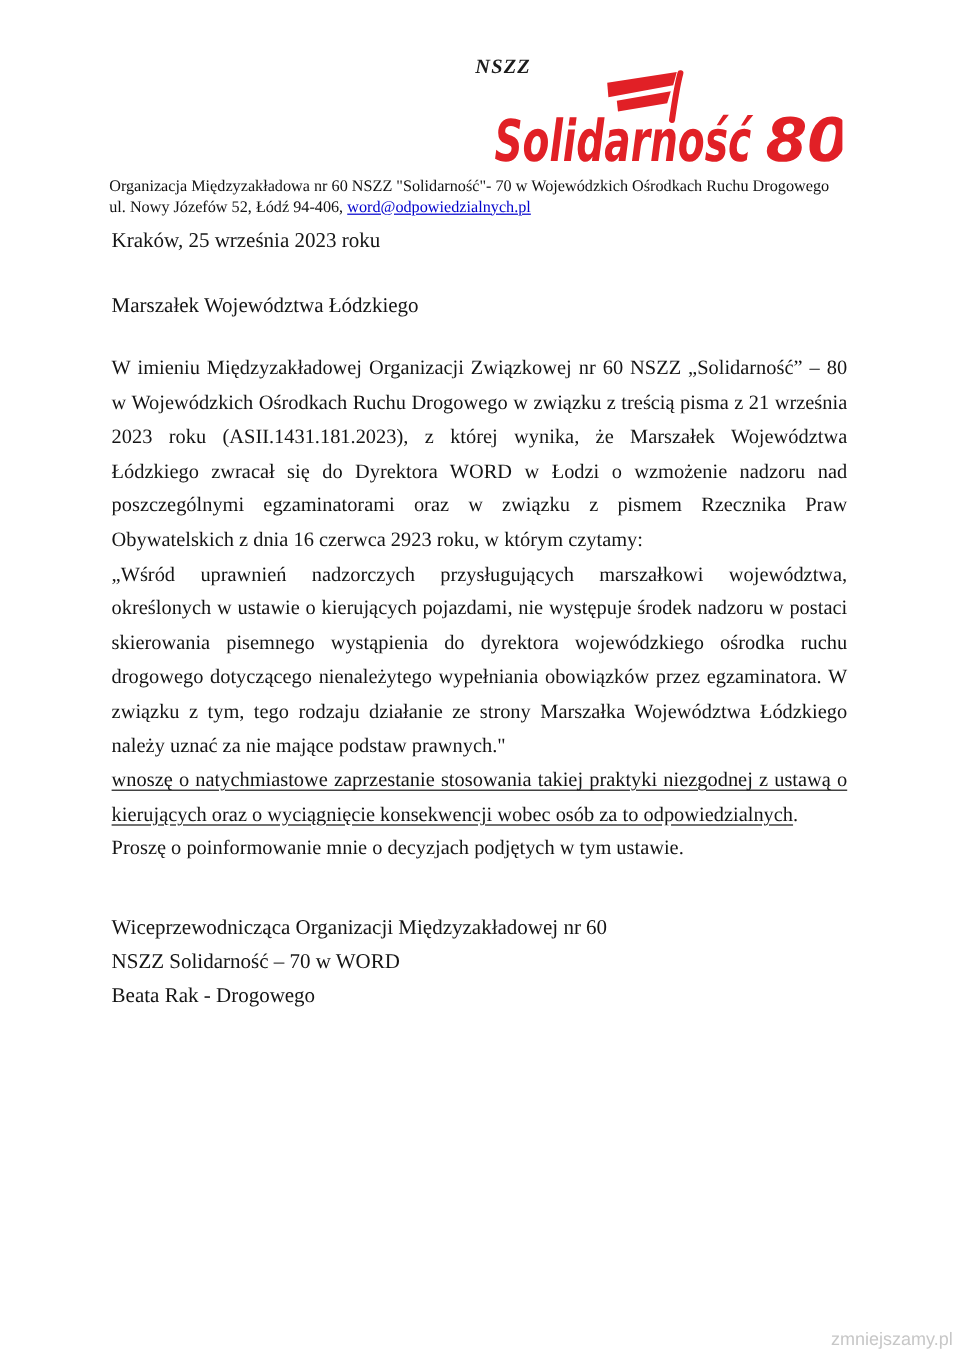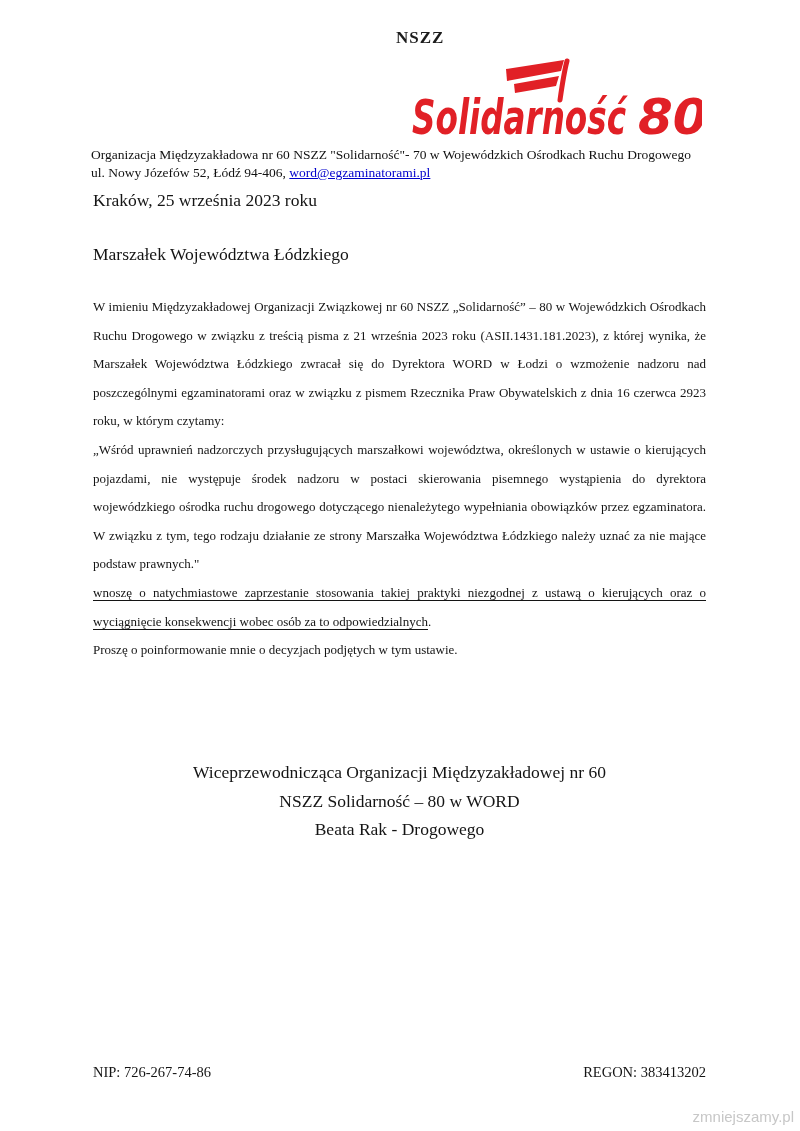--- a/index.html
+++ b/index.html
@@ -10,23 +10,24 @@
     background: #ffffff;
     font-family: "Liberation Serif", "DejaVu Serif", serif;
     color: #141414;
     overflow: hidden;
   }
 
   
   .logo-nszz {
     position: absolute;
     left: 396px;
-    top: 28px;
+    top: 46px;
     font-size: 17px;
     font-weight: bold;
+    font-style: italic;
     color: #1c1c1c;
     letter-spacing: 1px;
   }
   .logo-svg { position: absolute; left: 410px; top: 54px; }
 
   
   .header-block {
     position: absolute;
     left: 91px;
     top: 146px;
@@ -51,34 +52,34 @@
     width: 612px;
     font-size: 17.5px;
   }
 
   
   .body-block {
     position: absolute;
     left: 93px;
     top: 293px;
     width: 613px;
-    font-size: 13px;
+    font-size: 17px;
     line-height: 28.6px;
     text-align: justify;
   }
   .body-block p { margin: 0; }
   .demand u { text-underline-offset: 3px; }
 
   
   .signature {
     position: absolute;
     left: 93px;
     top: 758px;
     width: 613px;
-    text-align: center;
+    text-align: left;
     font-size: 17.5px;
     line-height: 28.6px;
   }
 
   
   .footer-row {
     position: absolute;
     left: 93px;
     top: 1064px;
     width: 613px;
@@ -109,40 +110,36 @@
       <path d="M96 15 L154 6 L151 17 L97 27 Z" fill="#e12026"></path>
       <path d="M104 30 L149 22 L146 32 L105 39 Z" fill="#e12026"></path>
     </g>
     <text x="2" y="80" font-size="48" font-weight="bold" font-style="italic" font-family="DejaVu Sans, sans-serif" fill="#e12026" textLength="214" lengthAdjust="spacingAndGlyphs">Solidarność</text>
     <text x="228" y="80" font-size="50" font-weight="bold" font-style="italic" font-family="DejaVu Sans, sans-serif" fill="#e12026">80</text>
   </svg>
 
   <div class="header-block">
     <div>Organizacja Międzyzakładowa nr 60 NSZZ "Solidarność"- 70 w Wojewódzkich Ośrodkach Ruchu Drogowego</div>
     <div>
-      <span>ul. Nowy Józefów 52, Łódź 94-406, </span><span class="email-link">word@egzaminatorami.pl</span>
+      <span>ul. Nowy Józefów 52, Łódź 94-406, </span><span class="email-link">word@odpowiedzialnych.pl</span>
     </div>
   </div>
 
   <div class="dateline">Kraków, 25 września 2023 roku</div>
   <div class="addressee">Marszałek Województwa Łódzkiego</div>
 
   <div class="body-block">
     <p>W imieniu Międzyzakładowej Organizacji Związkowej nr 60 NSZZ „Solidarność” – 80 w Wojewódzkich Ośrodkach Ruchu Drogowego w związku z treścią pisma z 21 września 2023 roku (ASII.1431.181.2023), z której wynika, że Marszałek Województwa Łódzkiego zwracał się do Dyrektora WORD w Łodzi o wzmożenie nadzoru nad poszczególnymi egzaminatorami oraz w związku z pismem Rzecznika Praw Obywatelskich z dnia 16 czerwca 2923 roku, w którym czytamy:</p>
     <p>„Wśród uprawnień nadzorczych przysługujących marszałkowi województwa, określonych w ustawie o kierujących pojazdami, nie występuje środek nadzoru w postaci skierowania pisemnego wystąpienia do dyrektora wojewódzkiego ośrodka ruchu drogowego dotyczącego nienależytego wypełniania obowiązków przez egzaminatora. W związku z tym, tego rodzaju działanie ze strony Marszałka Województwa Łódzkiego należy uznać za nie mające podstaw prawnych."</p>
     <p class="demand"><u>wnoszę o natychmiastowe zaprzestanie stosowania takiej praktyki niezgodnej z ustawą o kierujących oraz o wyciągnięcie konsekwencji wobec osób za to odpowiedzialnych</u><span>.</span></p>
     <p>Proszę o poinformowanie mnie o decyzjach podjętych w tym ustawie.</p>
   </div>
 
   <div class="signature">
     <div>Wiceprzewodnicząca Organizacji Międzyzakładowej nr 60</div>
-    <div>NSZZ Solidarność – 80 w WORD</div>
+    <div>NSZZ Solidarność – 70 w WORD</div>
     <div>Beata Rak - Drogowego</div>
   </div>
 
-  <div class="footer-row">
-    <span>NIP: 726-267-74-86</span>
-    <span>REGON: 383413202</span>
-  </div>
 
   <div class="watermark">zmniejszamy.pl</div>
 
 </div>
 
 </body></html>

